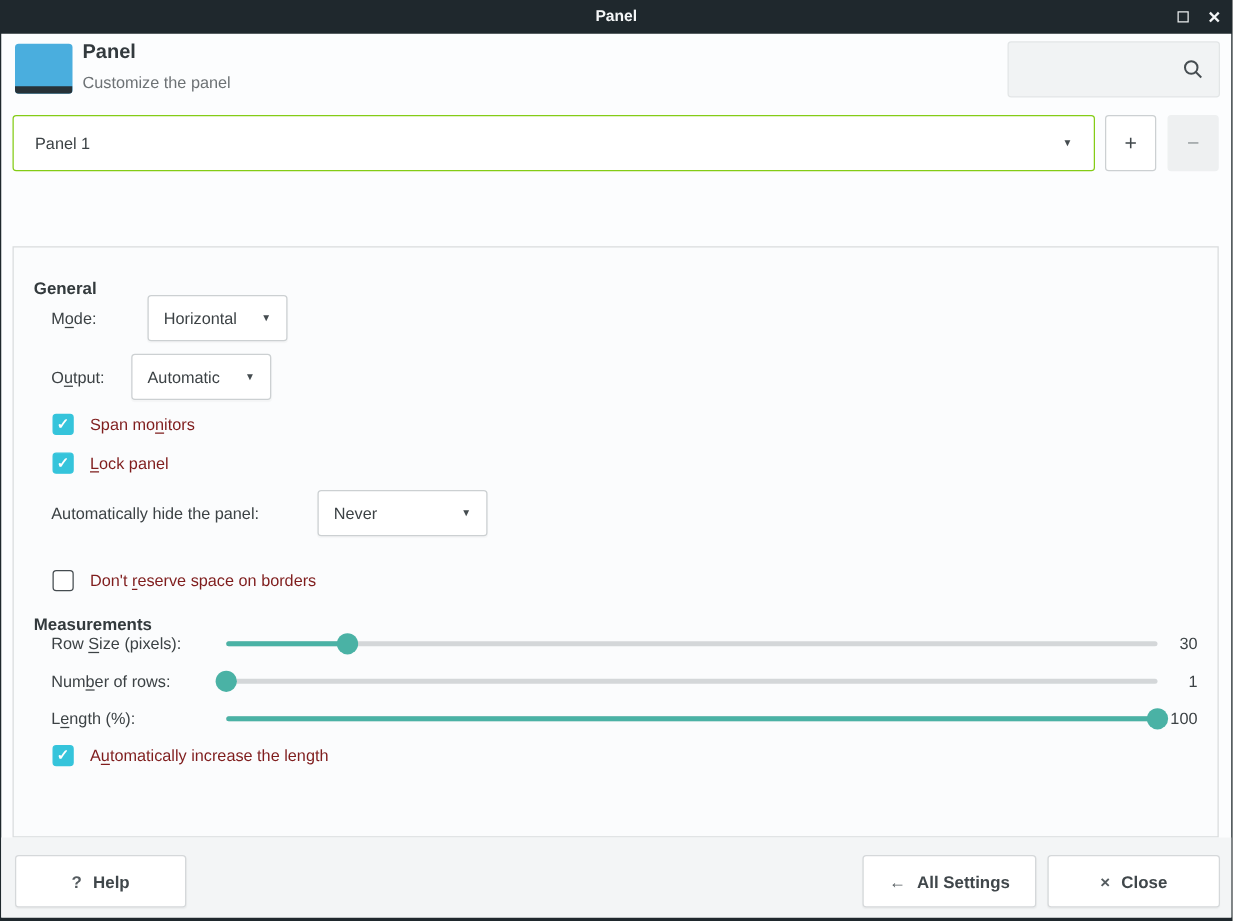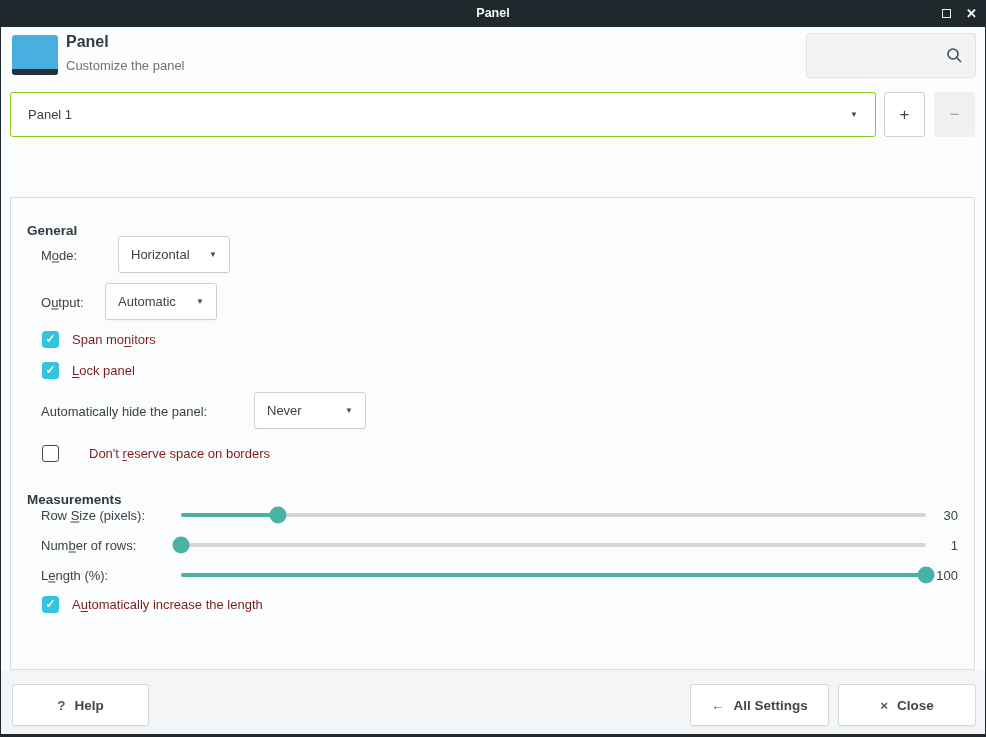--- a/index.html
+++ b/index.html
@@ -161,27 +161,27 @@
 
       <div class="check-row" style="top:162px;">
         <span class="checkbox checked">
             <span class="mark">✓</span>
           </span>
         <span class="cb-label"><span></span><span class="mn">L</span><span>ock panel</span></span>
       </div>
 
       <div class="form-row" style="top:194px;">
         <span class="row-label">Automatically hide the panel:</span>
-        <div class="dropdown" style="left:243px; width:112px;">
+        <div class="dropdown" style="left:243px; width:136px;">
           <span>Never</span>
           <span class="arrow">▼</span>
         </div>
       </div>
 
-      <div class="check-row" style="top:245px;gap:17px;">
+      <div class="check-row" style="top:256px;">
         <span class="checkbox"></span>
         <span class="cb-label"><span>Don't </span><span class="mn">r</span><span>eserve space on borders</span></span>
       </div>
 
       <div class="section-heading" style="top:279px;">Measurements</div>
 
       <div class="slider-row" style="top: 307px; --pct: 13%;">
         <span class="row-label"><span>Row </span><span class="mn">S</span><span>ize (pixels):</span></span>
         <div class="slider-track">
           <div class="slider-fill"></div>

